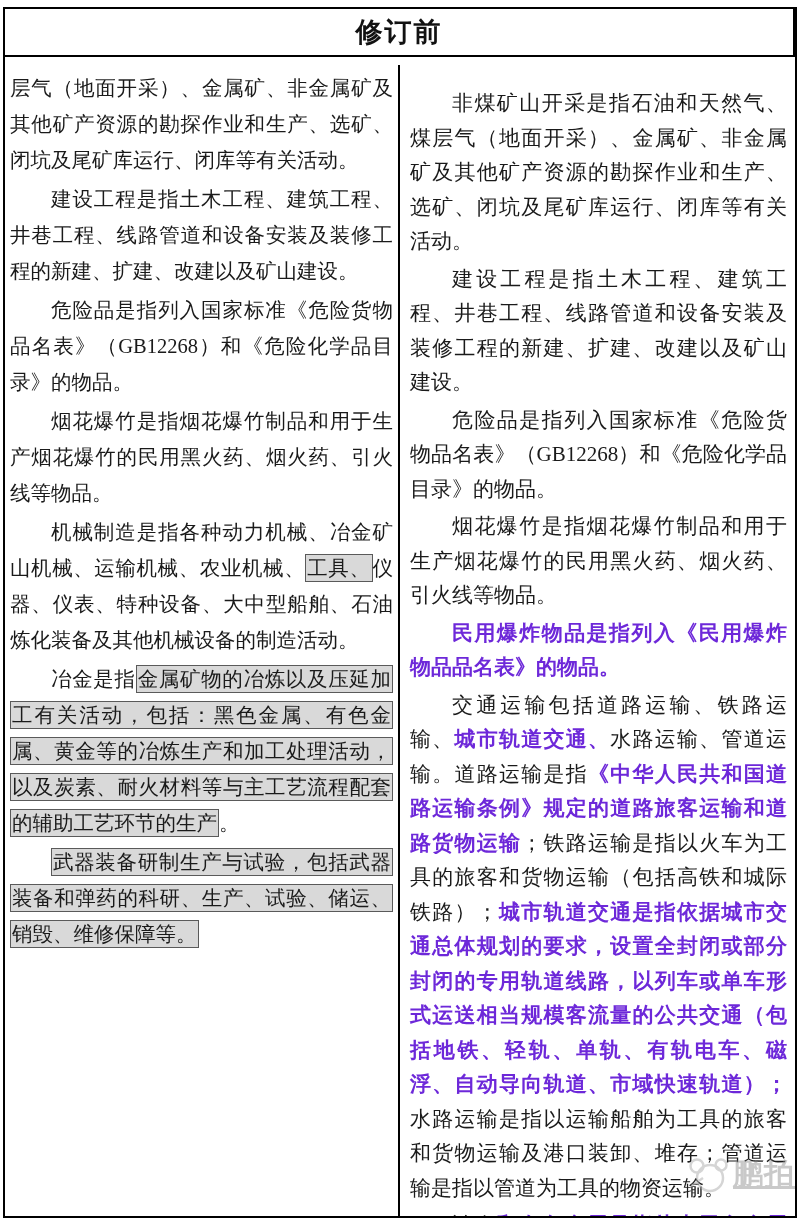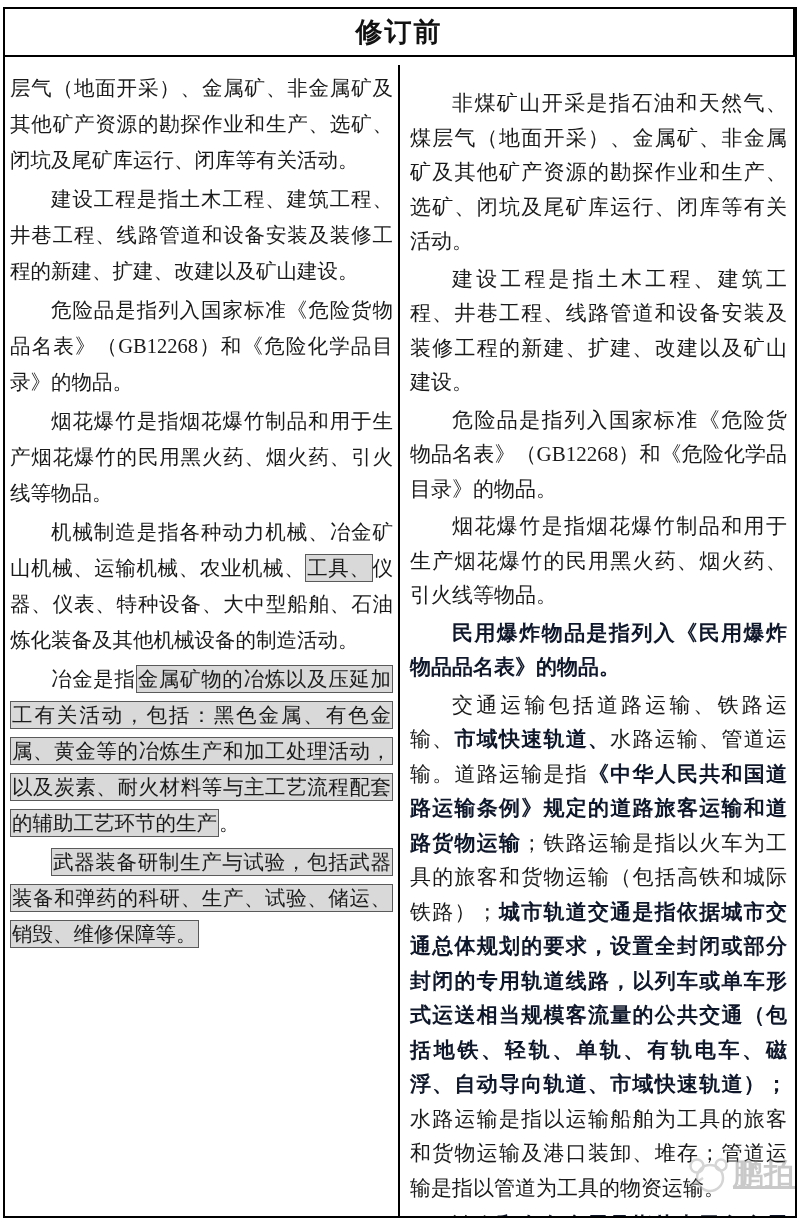--- a/index.html
+++ b/index.html
@@ -62,21 +62,21 @@
     background:#d9d9d9;
     border:1px solid #5a5a5a;
     padding:2px 1px;
     box-decoration-break:clone;
     -webkit-box-decoration-break:clone;
   }
   
   .ins{
     font-family:Liberation Serif, serif;
     font-weight:700;
-    color:#0f172a;
+    color:#6d28d9;
   }
   .watermark{
     position:absolute;
     left:683px;top:1148px;
     display:flex;align-items:center;
     opacity:0.48;
     pointer-events:none;
   }
   .wm-logo{width:52px;height:52px;flex:0 0 auto;}
   .wm-text{
@@ -106,21 +106,21 @@
           <p><span>机械制造是指各种动力机械、冶金矿山机械、运输机械、农业机械、</span><span class="hl">工具、</span><span>仪器、仪表、特种设备、大中型船舶、石油炼化装备及其他机械设备的制造活动。</span></p>
           <p><span>冶金是指</span><span class="hl">金属矿物的冶炼以及压延加工有关活动，包括：黑色金属、有色金属、黄金等的冶炼生产和加工处理活动，以及炭素、耐火材料等与主工艺流程配套的辅助工艺环节的生产</span><span>。</span></p>
           <p><span class="hl">武器装备研制生产与试验，包括武器装备和弹药的科研、生产、试验、储运、销毁、维修保障等。</span></p>
         </div>
       <div class="col col-after">
           <p><span>非煤矿山开采是指石油和天然气、煤层气（地面开采）、金属矿、非金属矿及其他矿产资源的勘探作业和生产、选矿、闭坑及尾矿库运行、闭库等有关活动。</span></p>
           <p><span>建设工程是指土木工程、建筑工程、井巷工程、线路管道和设备安装及装修工程的新建、扩建、改建以及矿山建设。</span></p>
           <p><span>危险品是指列入国家标准《危险货物品名表》（GB12268）和《危险化学品目录》的物品。</span></p>
           <p><span>烟花爆竹是指烟花爆竹制品和用于生产烟花爆竹的民用黑火药、烟火药、引火线等物品。</span></p>
           <p><span class="ins">民用爆炸物品是指列入《民用爆炸物品品名表》的物品。</span></p>
-          <p><span>交通运输包括道路运输、铁路运输、</span><span class="ins">市域快速轨道、</span><span>水路运输、管道运输。道路运输是指</span><span class="ins">《中华人民共和国道路运输条例》规定的道路旅客运输和道路货物运输</span><span>；铁路运输是指以火车为工具的旅客和货物运输（包括高铁和城际铁路）；</span><span class="ins">城市轨道交通是指依据城市交通总体规划的要求，设置全封闭或部分封闭的专用轨道线路，以列车或单车形式运送相当规模客流量的公共交通（包括地铁、轻轨、单轨、有轨电车、磁浮、自动导向轨道、市域快速轨道）；</span><span>水路运输是指以运输船舶为工具的旅客和货物运输及港口装卸、堆存；管道运输是指以管道为工具的物资运输。</span></p>
+          <p><span>交通运输包括道路运输、铁路运输、</span><span class="ins">城市轨道交通、</span><span>水路运输、管道运输。道路运输是指</span><span class="ins">《中华人民共和国道路运输条例》规定的道路旅客运输和道路货物运输</span><span>；铁路运输是指以火车为工具的旅客和货物运输（包括高铁和城际铁路）；</span><span class="ins">城市轨道交通是指依据城市交通总体规划的要求，设置全封闭或部分封闭的专用轨道线路，以列车或单车形式运送相当规模客流量的公共交通（包括地铁、轻轨、单轨、有轨电车、磁浮、自动导向轨道、市域快速轨道）；</span><span>水路运输是指以运输船舶为工具的旅客和货物运输及港口装卸、堆存；管道运输是指以管道为工具的物资运输。</span></p>
           <p><span>冶金</span><span class="ins">和有色金属是指从事黑色金属冶炼及压延加工业、有色金属冶炼及压延加工业等生产活动。</span></p>
         </div>
     </div>
   </div>
 
   <div class="watermark">
     <svg class="wm-logo" viewBox="0 0 52 52" xmlns="http://www.w3.org/2000/svg">
       <circle cx="27" cy="30" r="13" fill="none" stroke="#a8a8a8" stroke-width="2.5"></circle>
       <circle cx="14" cy="18" r="6.5" fill="none" stroke="#a8a8a8" stroke-width="2.5"></circle>
       <circle cx="38" cy="17" r="5.5" fill="none" stroke="#a8a8a8" stroke-width="2.5"></circle>

